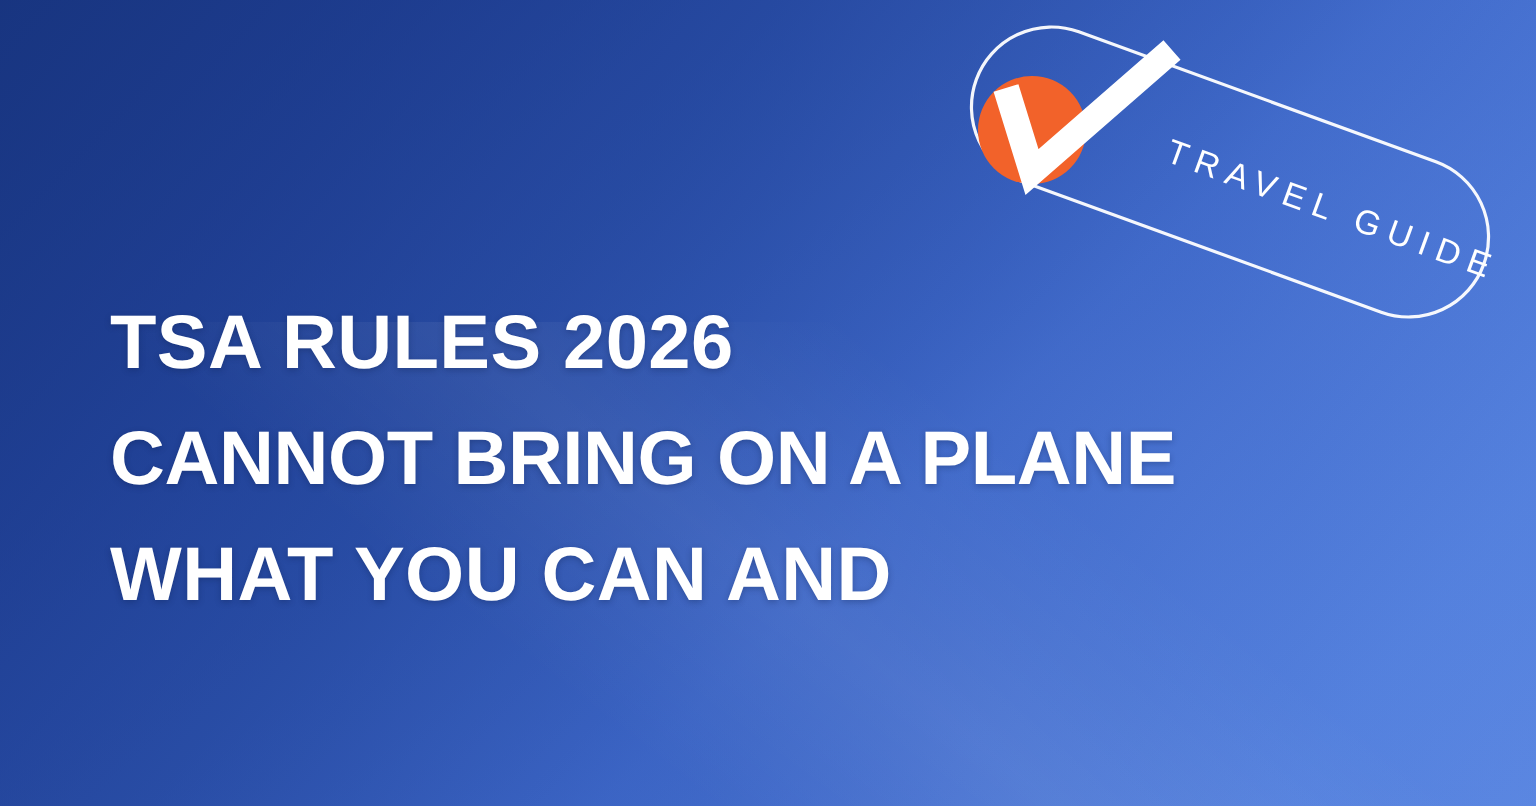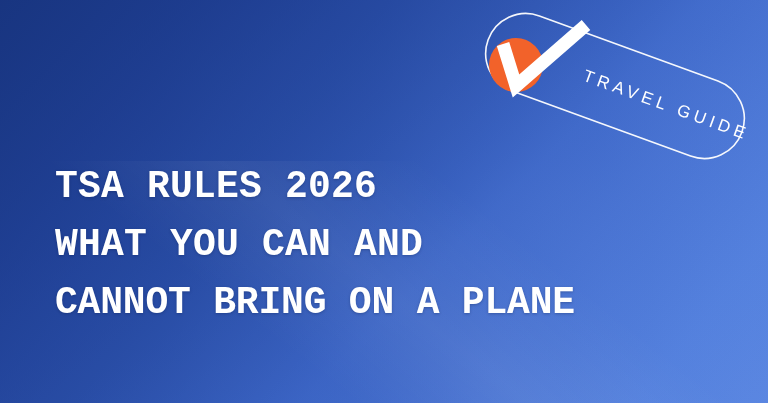--- a/index.html
+++ b/index.html
@@ -66,23 +66,22 @@
     width: 130%;
     height: 90%;
     background: linear-gradient(38deg, rgba(255,255,255,0.00) 40%, rgba(255,255,255,0.06) 52%, rgba(255,255,255,0.00) 66%);
     pointer-events: none;
   }
 
   
   .headline {
     position: absolute;
     left: 55px;
-    top: 158px;
+    top: 143px;
     width: 690px;
-    font-family: Liberation Mono, monospace;
   }
   .headline .line {
     display: block;
     color: #ffffff;
     font-weight: 700;
     font-size: 38px;
     line-height: 58px;
     letter-spacing: 0.2px;
     white-space: nowrap;
     text-shadow: 0 1px 3px rgba(10,25,70,0.30);
@@ -143,18 +142,18 @@
         <rect x="10" y="24" width="270" height="80" rx="40" ry="40" fill="none" stroke="#ffffff" stroke-width="1.6" opacity="0.95"></rect>
         <text class="badge-text" x="112" y="70">TRAVEL GUIDE</text>
       </g>
       <circle cx="46" cy="43" r="27" fill="#F2622A"></circle>
       <path d="M 33 22 L 46 64 L 116 3" fill="none" stroke="#ffffff" stroke-width="13" stroke-linecap="butt" stroke-linejoin="miter"></path>
     </svg>
   </div>
 
   <div class="headline">
     <span class="line l1">TSA RULES 2026</span>
+    <span class="line l3">CANNOT BRING ON A PLANE</span>
     <span class="line l2">WHAT YOU CAN AND</span>
-    <span class="line l3">CANNOT BRING ON A PLANE</span>
   </div>
 
 
 </div>
 
 </body></html>

